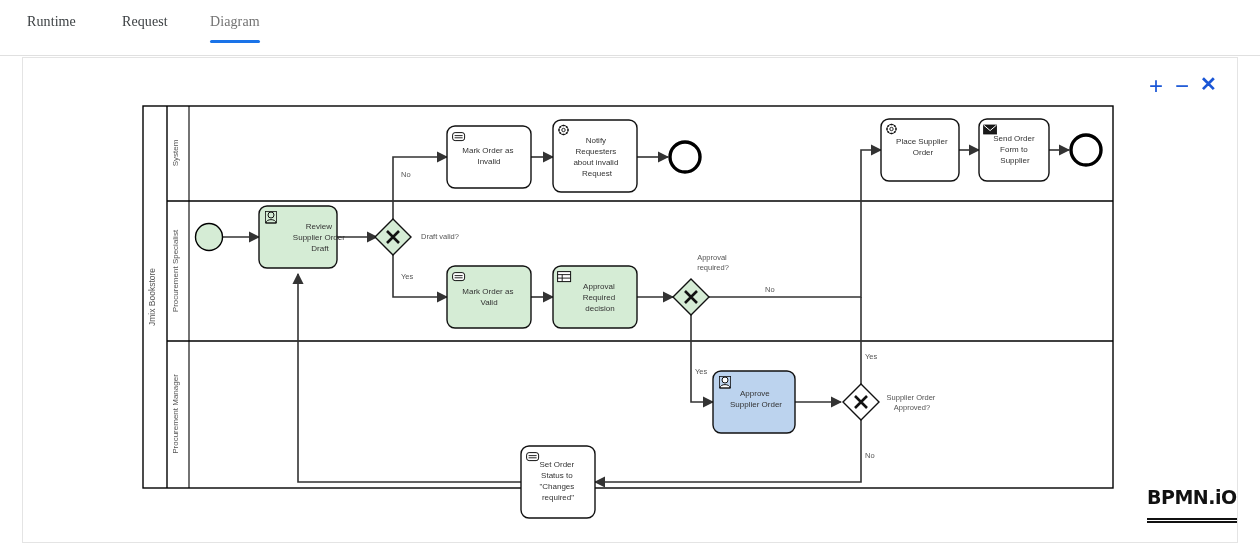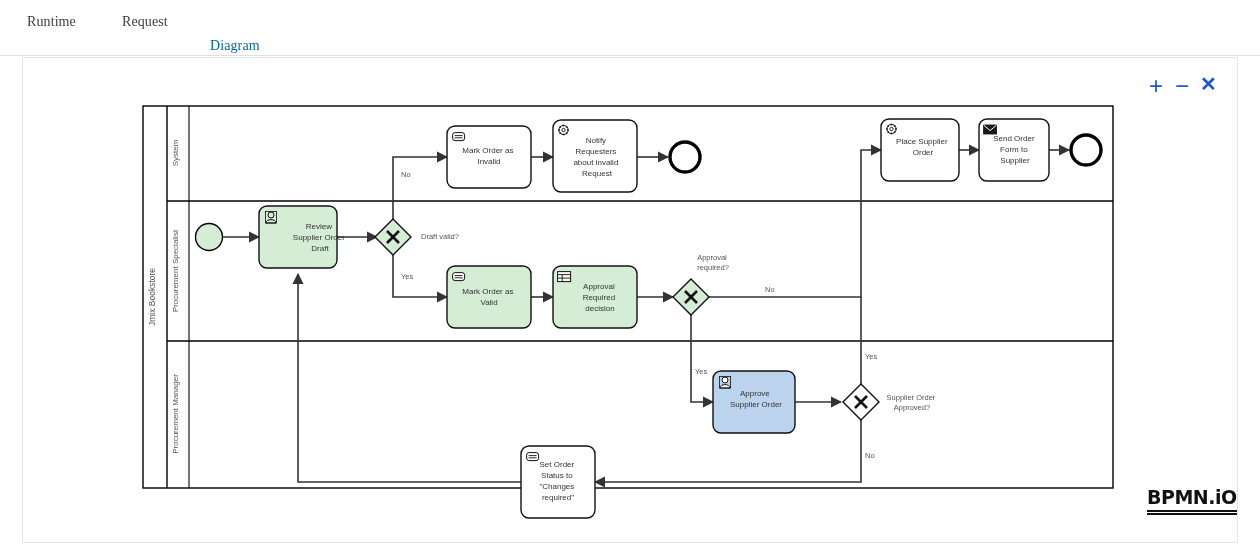--- a/index.html
+++ b/index.html
@@ -27,21 +27,21 @@
   .tab {
     position: absolute;
     top: 14px;
     font-size: 14px;
     color: #3c4043;
     letter-spacing: 0.1px;
     cursor: pointer;
     padding-bottom: 12px;
     font-family: Liberation Serif, serif;
   }
-  .tab.active { color: #0369a1; margin-top: 24px; }
+  .tab.active { color: #737373; }
   .tab.active::after {
     content: "";
     position: absolute;
     left: 0; right: 0; bottom: -1px;
     height: 3px;
     background: #1a73e8;
     border-radius: 2px;
   }
   #tab-runtime { left: 27px; }
   #tab-history { left: 122px; }
@@ -81,21 +81,21 @@
   
   .watermark {
     position: absolute;
     left: 1124px; top: 430px;
     font-family: "DejaVu Sans", sans-serif;
     font-size: 19px;
     font-weight: 700;
     letter-spacing: -0.5px;
     color: #111111;
     border-bottom: 5px double #111111;
-    padding-bottom: 2px;
+    padding-bottom: 10px;
     line-height: 1.05;
   }
 </style>
 </head>
 <body>
 
 <div id="root">
 
   <div class="tabbar">
     <div class="tab" id="tab-runtime">Runtime</div>

